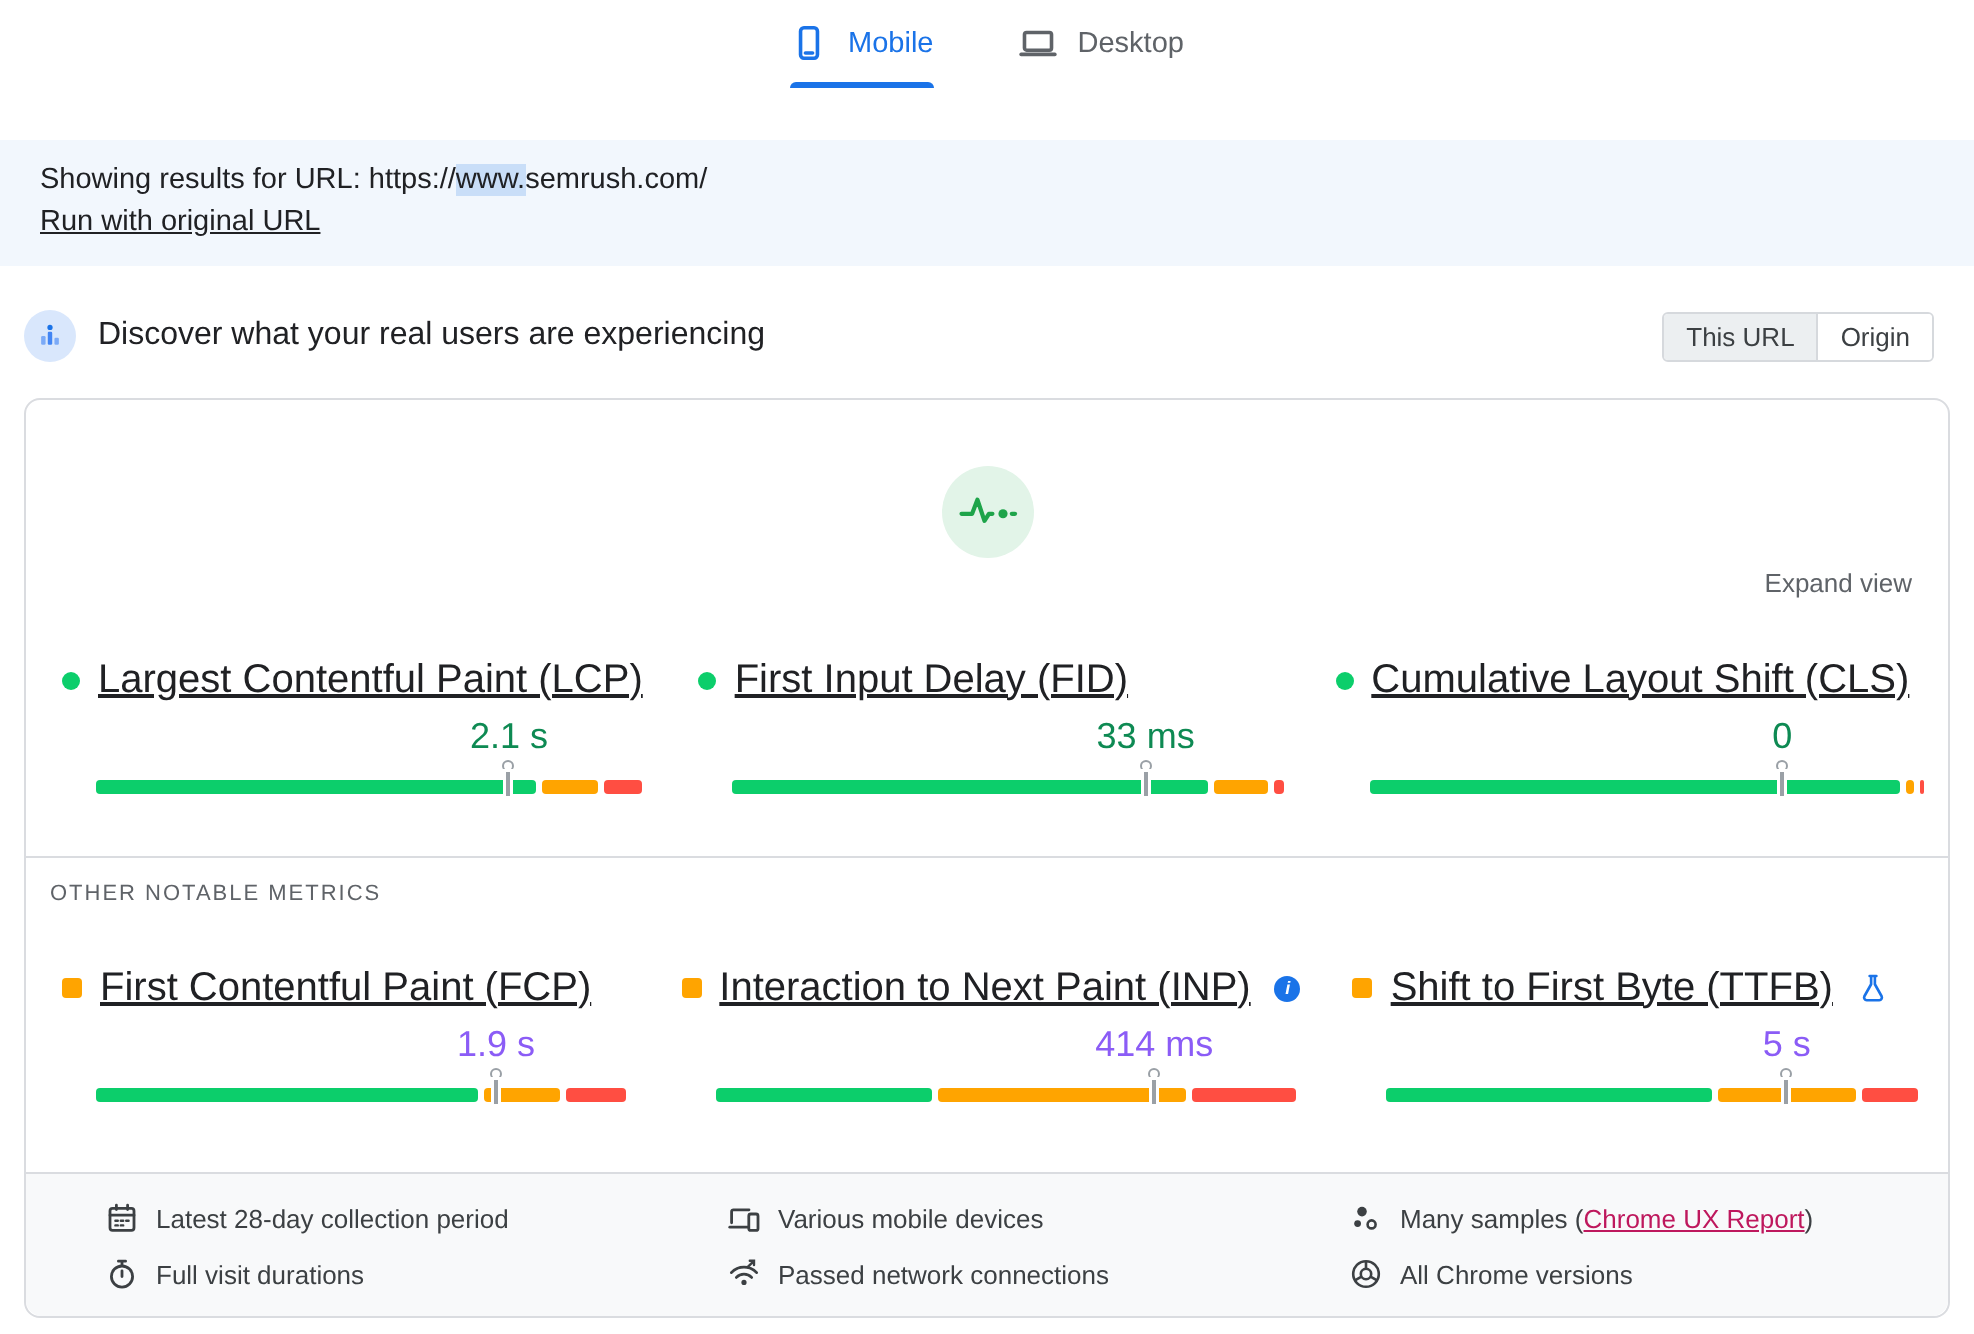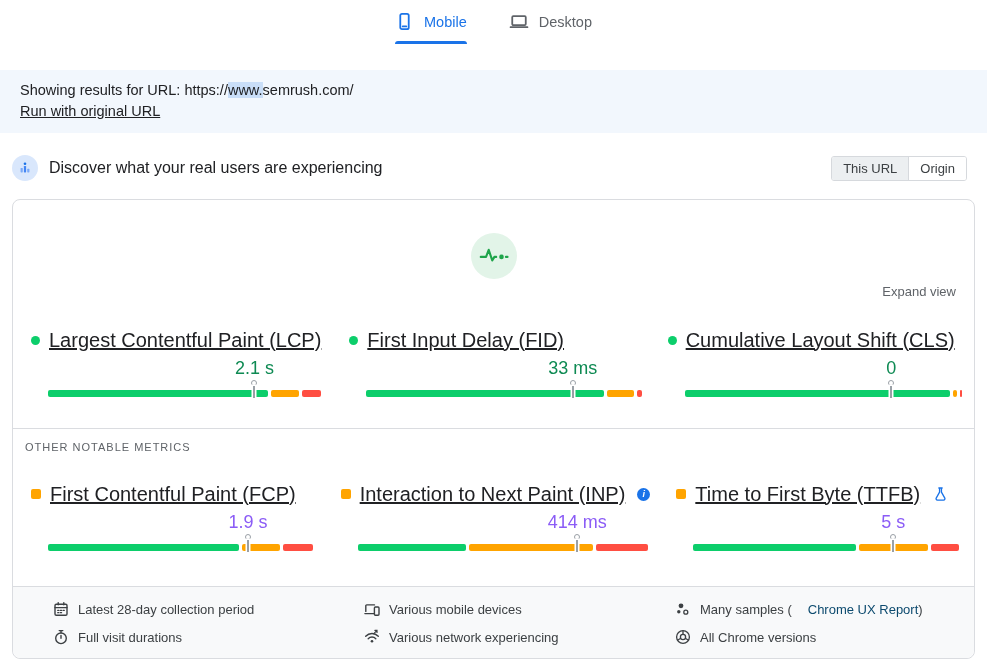--- a/index.html
+++ b/index.html
@@ -71,21 +71,21 @@
       justify-content:center; margin-left:3px; cursor:pointer; flex:none; }
   .flask { margin-left:4px; display:inline-flex; cursor:pointer; }
 
   
   .card-footer { position:absolute; left:0; right:0; bottom:0; height:72px; background:#f8f9fa;
       border-top:1px solid #dadce0; border-radius:0 0 8px 8px;
       display:grid; grid-template-columns:1fr 1fr 1fr; gap:26px; padding:8px 14px 0 40px; }
   .fcol { display:flex; flex-direction:column; }
   .fitem { display:flex; align-items:center; gap:9px; height:28px; font-size:13px; color:#3c4043; white-space:nowrap; }
   .fitem svg { flex:none; display:block; }
-  .fitem a { color:#0c4a6e; cursor:pointer;margin-left:16px; }
+  .fitem a { color:#be185d; text-decoration:underline; cursor:pointer; }
 </style>
 </head>
 <body>
 
 <div class="tabs">
   <div class="tab active">
     <span>
       <svg width="19" height="19" viewBox="0 0 18 18" fill="none" stroke="#1a73e8" stroke-width="1.7" stroke-linecap="round">
         <rect x="5" y="1.8" width="8" height="14.4" rx="1.6"></rect>
           <path d="M7.3 13.7 h3.4"></path>
@@ -241,21 +241,21 @@
             <span class="marker-dot"></span>
               <span class="marker-stem"></span>
           </div>
         </div>
       </div>
     </div>
 
     <div class="metric">
       <div class="metric-head">
         <span class="bullet-sq"></span>
-        <a class="metric-link">Time to First Byte (TTFB)</a>
+        <a class="metric-link">Shift to First Byte (TTFB)</a>
         <span class="flask">
           <svg width="15" height="16" viewBox="0 0 16 16" fill="none" stroke="#1a73e8" stroke-width="1.4" stroke-linecap="round" stroke-linejoin="round">
             <path d="M6.2 1.6 h3.6 M7 1.6 v4.4 L3.4 12.4 a1.45 1.45 0 0 0 1.25 2.1 h6.7 a1.45 1.45 0 0 0 1.25 -2.1 L9 6 V1.6"></path>
           </svg>
         </span>
       </div>
       <div class="metric-body">
         <div class="metric-value ni">5 s</div>
         <div class="bar">
           <div class="seg g" style="width: 61%;"></div>
@@ -305,21 +305,21 @@
         <span>Various mobile devices</span>
       </div>
       <div class="fitem">
         <span>
           <svg width="16" height="16" viewBox="0 0 16 16" fill="none" stroke="#3c4043" stroke-width="1.4" stroke-linecap="round">
             <path d="M1.7 7.3 a8.6 8.6 0 0 1 12.6 0 M4.2 9.7 a5.2 5.2 0 0 1 7.6 0"></path>
             <circle cx="8" cy="12.2" r="1.3" fill="#3c4043" stroke="none"></circle>
             <path d="M9.8 4.6 L13 1.4 M10.9 1.4 h2.1 v2.1" stroke-width="1.2"></path>
           </svg>
         </span>
-        <span>Various network experiencing</span>
+        <span>Passed network connections</span>
       </div>
     </div>
 
     <div class="fcol">
       <div class="fitem">
         <span>
           <svg width="16" height="16" viewBox="0 0 16 16" fill="none">
             <circle cx="6" cy="4.8" r="2.4" fill="#3c4043"></circle>
             <circle cx="3.8" cy="10.8" r="1.7" fill="#3c4043"></circle>
             <circle cx="10.8" cy="11.2" r="2" stroke="#3c4043" stroke-width="1.3"></circle>

